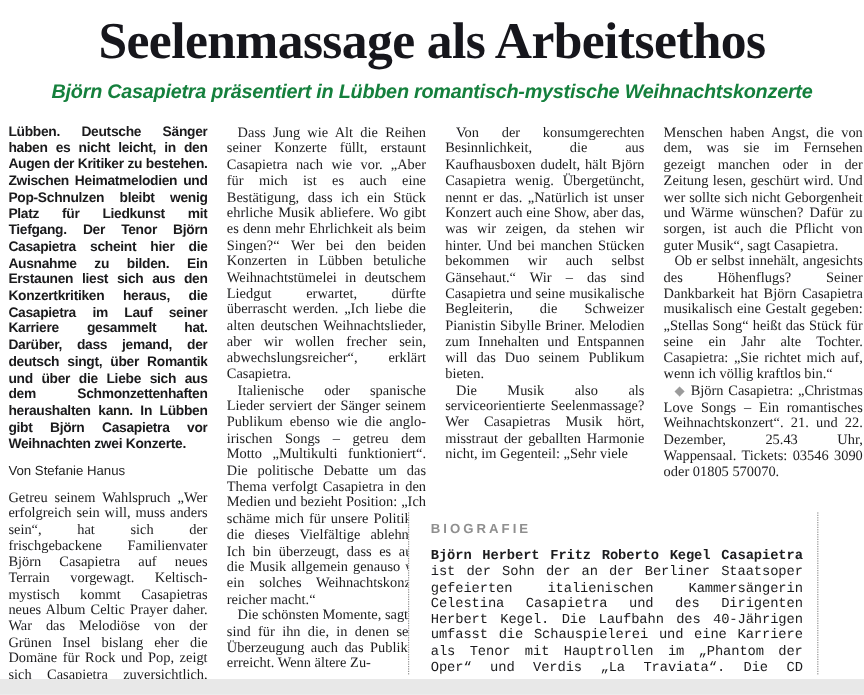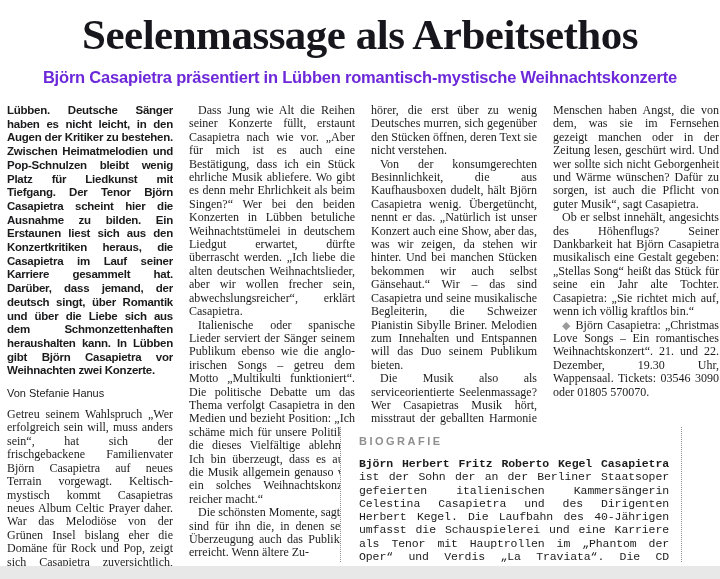--- a/index.html
+++ b/index.html
@@ -24,21 +24,22 @@
     color: #16161c;
   }
   .subtitle {
     font-family: "Liberation Sans", sans-serif;
     font-weight: bold;
     font-size: 16.5px;
     line-height: 19px;
     letter-spacing: -0.2px;
     text-align: center;
     margin: 10px 6px 0;
-    color: #6d28d9;
+    color: #15803d;
+    font-style: italic;
   }
   .cols {
     position: absolute;
     left: 7px;
     right: 7px;
     top: 104px;
     bottom: 0;
     display: flex;
     gap: 16px;
   }
@@ -128,29 +129,28 @@
       <p>Getreu seinem Wahlspruch „Wer erfolgreich sein will, muss anders sein“, hat sich der frischgebackene Familienvater Björn Casapietra auf neues Terrain vorgewagt. Keltisch-mystisch kommt Casapietras neues Album Celtic Prayer daher. War das Melodiöse von der Grünen Insel bislang eher die Domäne für Rock und Pop, zeigt sich Casapietra zuversichtlich, dass das Metier für ihn noch Spielraum lässt. „Ich bin überzeugt, dass ein klassischer Sänger eine</p>
     </div>
 
     <div class="col">
       <p class="indent">Dass Jung wie Alt die Reihen seiner Konzerte füllt, erstaunt Casapietra nach wie vor. „Aber für mich ist es auch eine Bestätigung, dass ich ein Stück ehrliche Musik abliefere. Wo gibt es denn mehr Ehrlichkeit als beim Singen?“ Wer bei den beiden Konzerten in Lübben betuliche Weihnachtstümelei in deutschem Liedgut erwartet, dürfte überrascht werden. „Ich liebe die alten deutschen Weihnachtslieder, aber wir wollen frecher sein, abwechslungsreicher“, erklärt Casapietra.</p>
       <p class="indent">Italienische oder spanische Lieder serviert der Sänger seinem Publikum ebenso wie die anglo-irischen Songs – getreu dem Motto „Multikulti funktioniert“. Die politische Debatte um das Thema verfolgt Casapietra in den Medien und bezieht Position: „Ich schäme mich für unsere Politiker, die dieses Vielfältige ablehnen. Ich bin überzeugt, dass es auch die Musik allgemein genauso wie ein solches Weihnachtskonzert reicher macht.“</p>
       <p class="indent">Die schönsten Momente, sagt er, sind für ihn die, in denen seine Überzeugung auch das Publikum erreicht. Wenn ältere Zu-</p>
     </div>
 
     <div class="col">
-      <p>hörer, die erst über zu wenig Deutsches murren, sich gegenüber den Stücken öffnen, deren Text sie nicht verstehen.</p>
       <p class="indent">Von der konsumgerechten Besinnlichkeit, die aus Kaufhausboxen dudelt, hält Björn Casapietra wenig. Übergetüncht, nennt er das. „Natürlich ist unser Konzert auch eine Show, aber das, was wir zeigen, da stehen wir hinter. Und bei manchen Stücken bekommen wir auch selbst Gänsehaut.“ Wir – das sind Casapietra und seine musikalische Begleiterin, die Schweizer Pianistin Sibylle Briner. Melodien zum Innehalten und Entspannen will das Duo seinem Publikum bieten.</p>
       <p class="indent">Die Musik also als serviceorientierte Seelenmassage? Wer Casapietras Musik hört, misstraut der geballten Harmonie nicht, im Gegenteil: „Sehr viele</p>
     </div>
 
     <div class="col">
       <p>Menschen haben Angst, die von dem, was sie im Fernsehen gezeigt manchen oder in der Zeitung lesen, geschürt wird. Und wer sollte sich nicht Geborgenheit und Wärme wünschen? Dafür zu sorgen, ist auch die Pflicht von guter Musik“, sagt Casapietra.</p>
       <p class="indent">Ob er selbst innehält, angesichts des Höhenflugs? Seiner Dankbarkeit hat Björn Casapietra musikalisch eine Gestalt gegeben: „Stellas Song“ heißt das Stück für seine ein Jahr alte Tochter. Casapietra: „Sie richtet mich auf, wenn ich völlig kraftlos bin.“</p>
-      <p class="indent"><span class="diamond">◆</span> <span>Björn Casapietra: „Christmas Love Songs – Ein romantisches Weihnachtskonzert“. 21. und 22. Dezember, 19.30 Uhr, Wappensaal. Tickets: 03546 3090 oder 01805 570070.</span></p>
+      <p class="indent"><span class="diamond">◆</span> <span>Björn Casapietra: „Christmas Love Songs – Ein romantisches Weihnachtskonzert“. 21. und 22. Dezember, 25.43 Uhr, Wappensaal. Tickets: 03546 3090 oder 01805 570070.</span></p>
     </div>
 
   </div>
 
   <div class="bio">
     <p class="bio-label">BIOGRAFIE</p>
     <p class="bio-text"><b>Björn Herbert Fritz Roberto Kegel Casapietra</b> <span>ist der Sohn der an der Berliner Staatsoper gefeierten italienischen Kammersängerin Celestina Casapietra und des Dirigenten Herbert Kegel. Die Laufbahn des 40-Jährigen umfasst die Schauspielerei und eine Karriere als Tenor mit Hauptrollen im „Phantom der Oper“ und Verdis „La Traviata“. Die CD „Celtic Prayer“ ist Casapietras fünftes Studio- und erstes Themenalbum, zu hören ist darauf auch sein Halbbruder Uwe Hassbecker („Silly“) an der Gitarre.</span></p>
   </div>
 
 </div>

